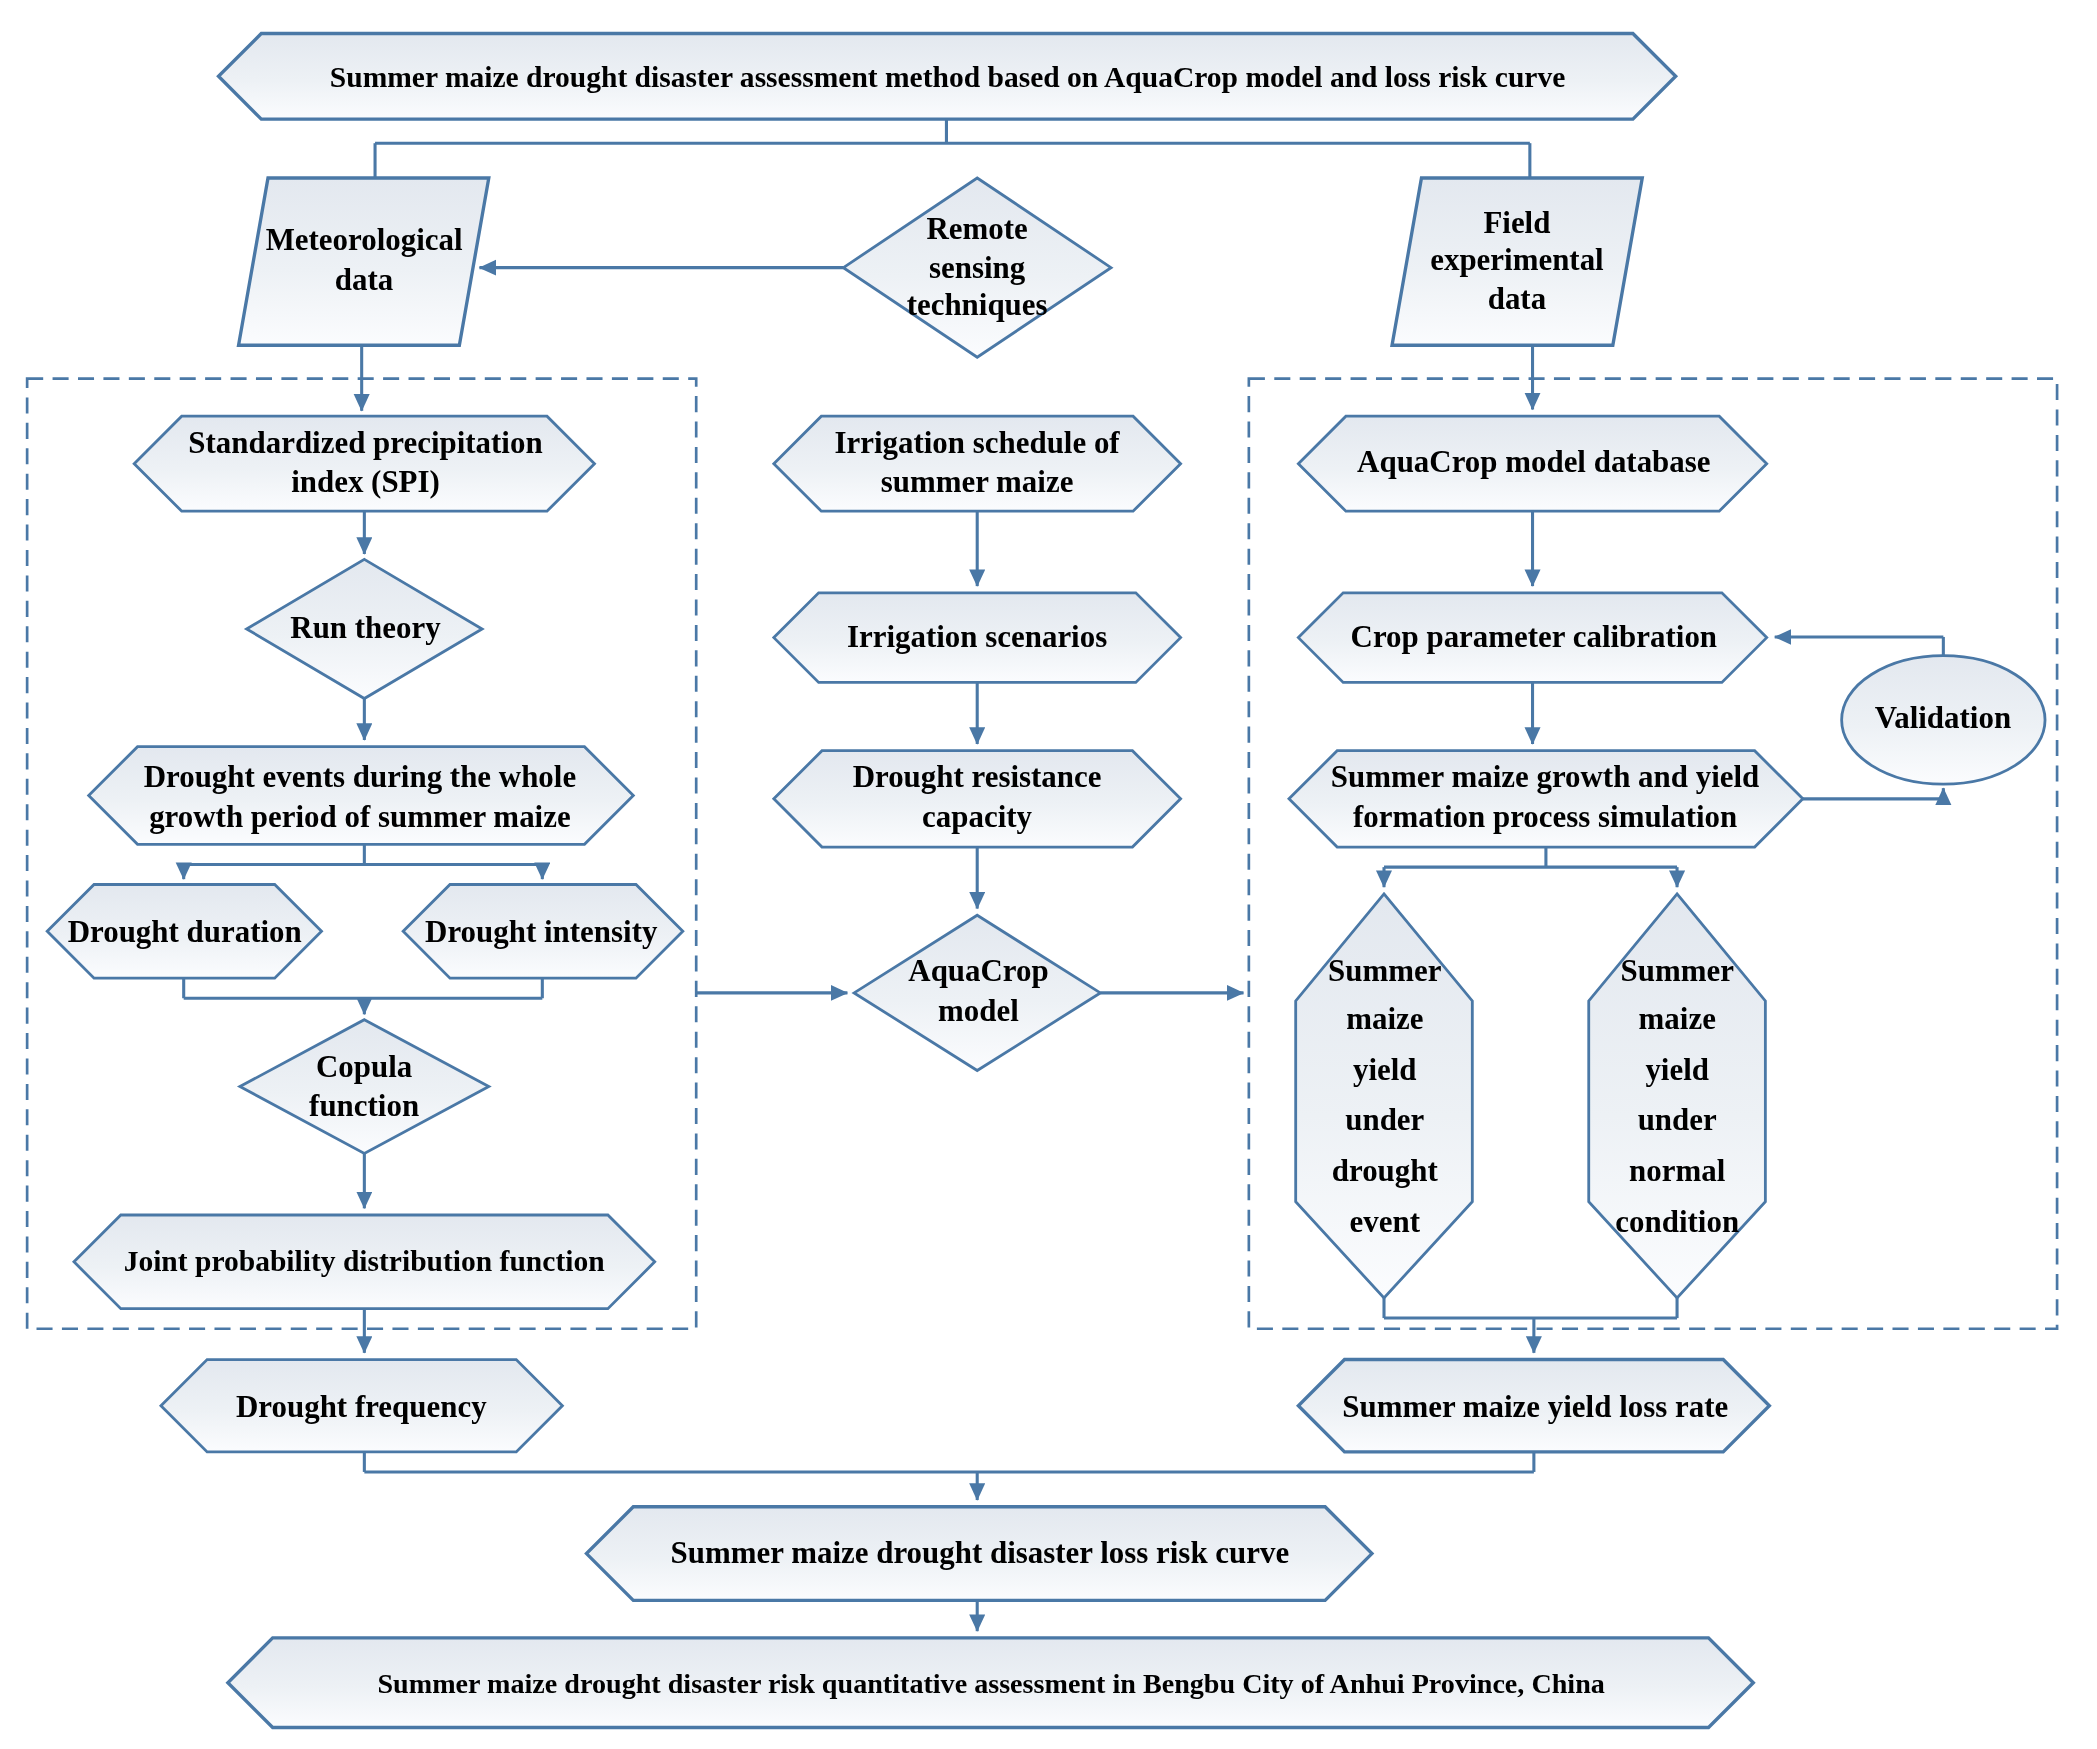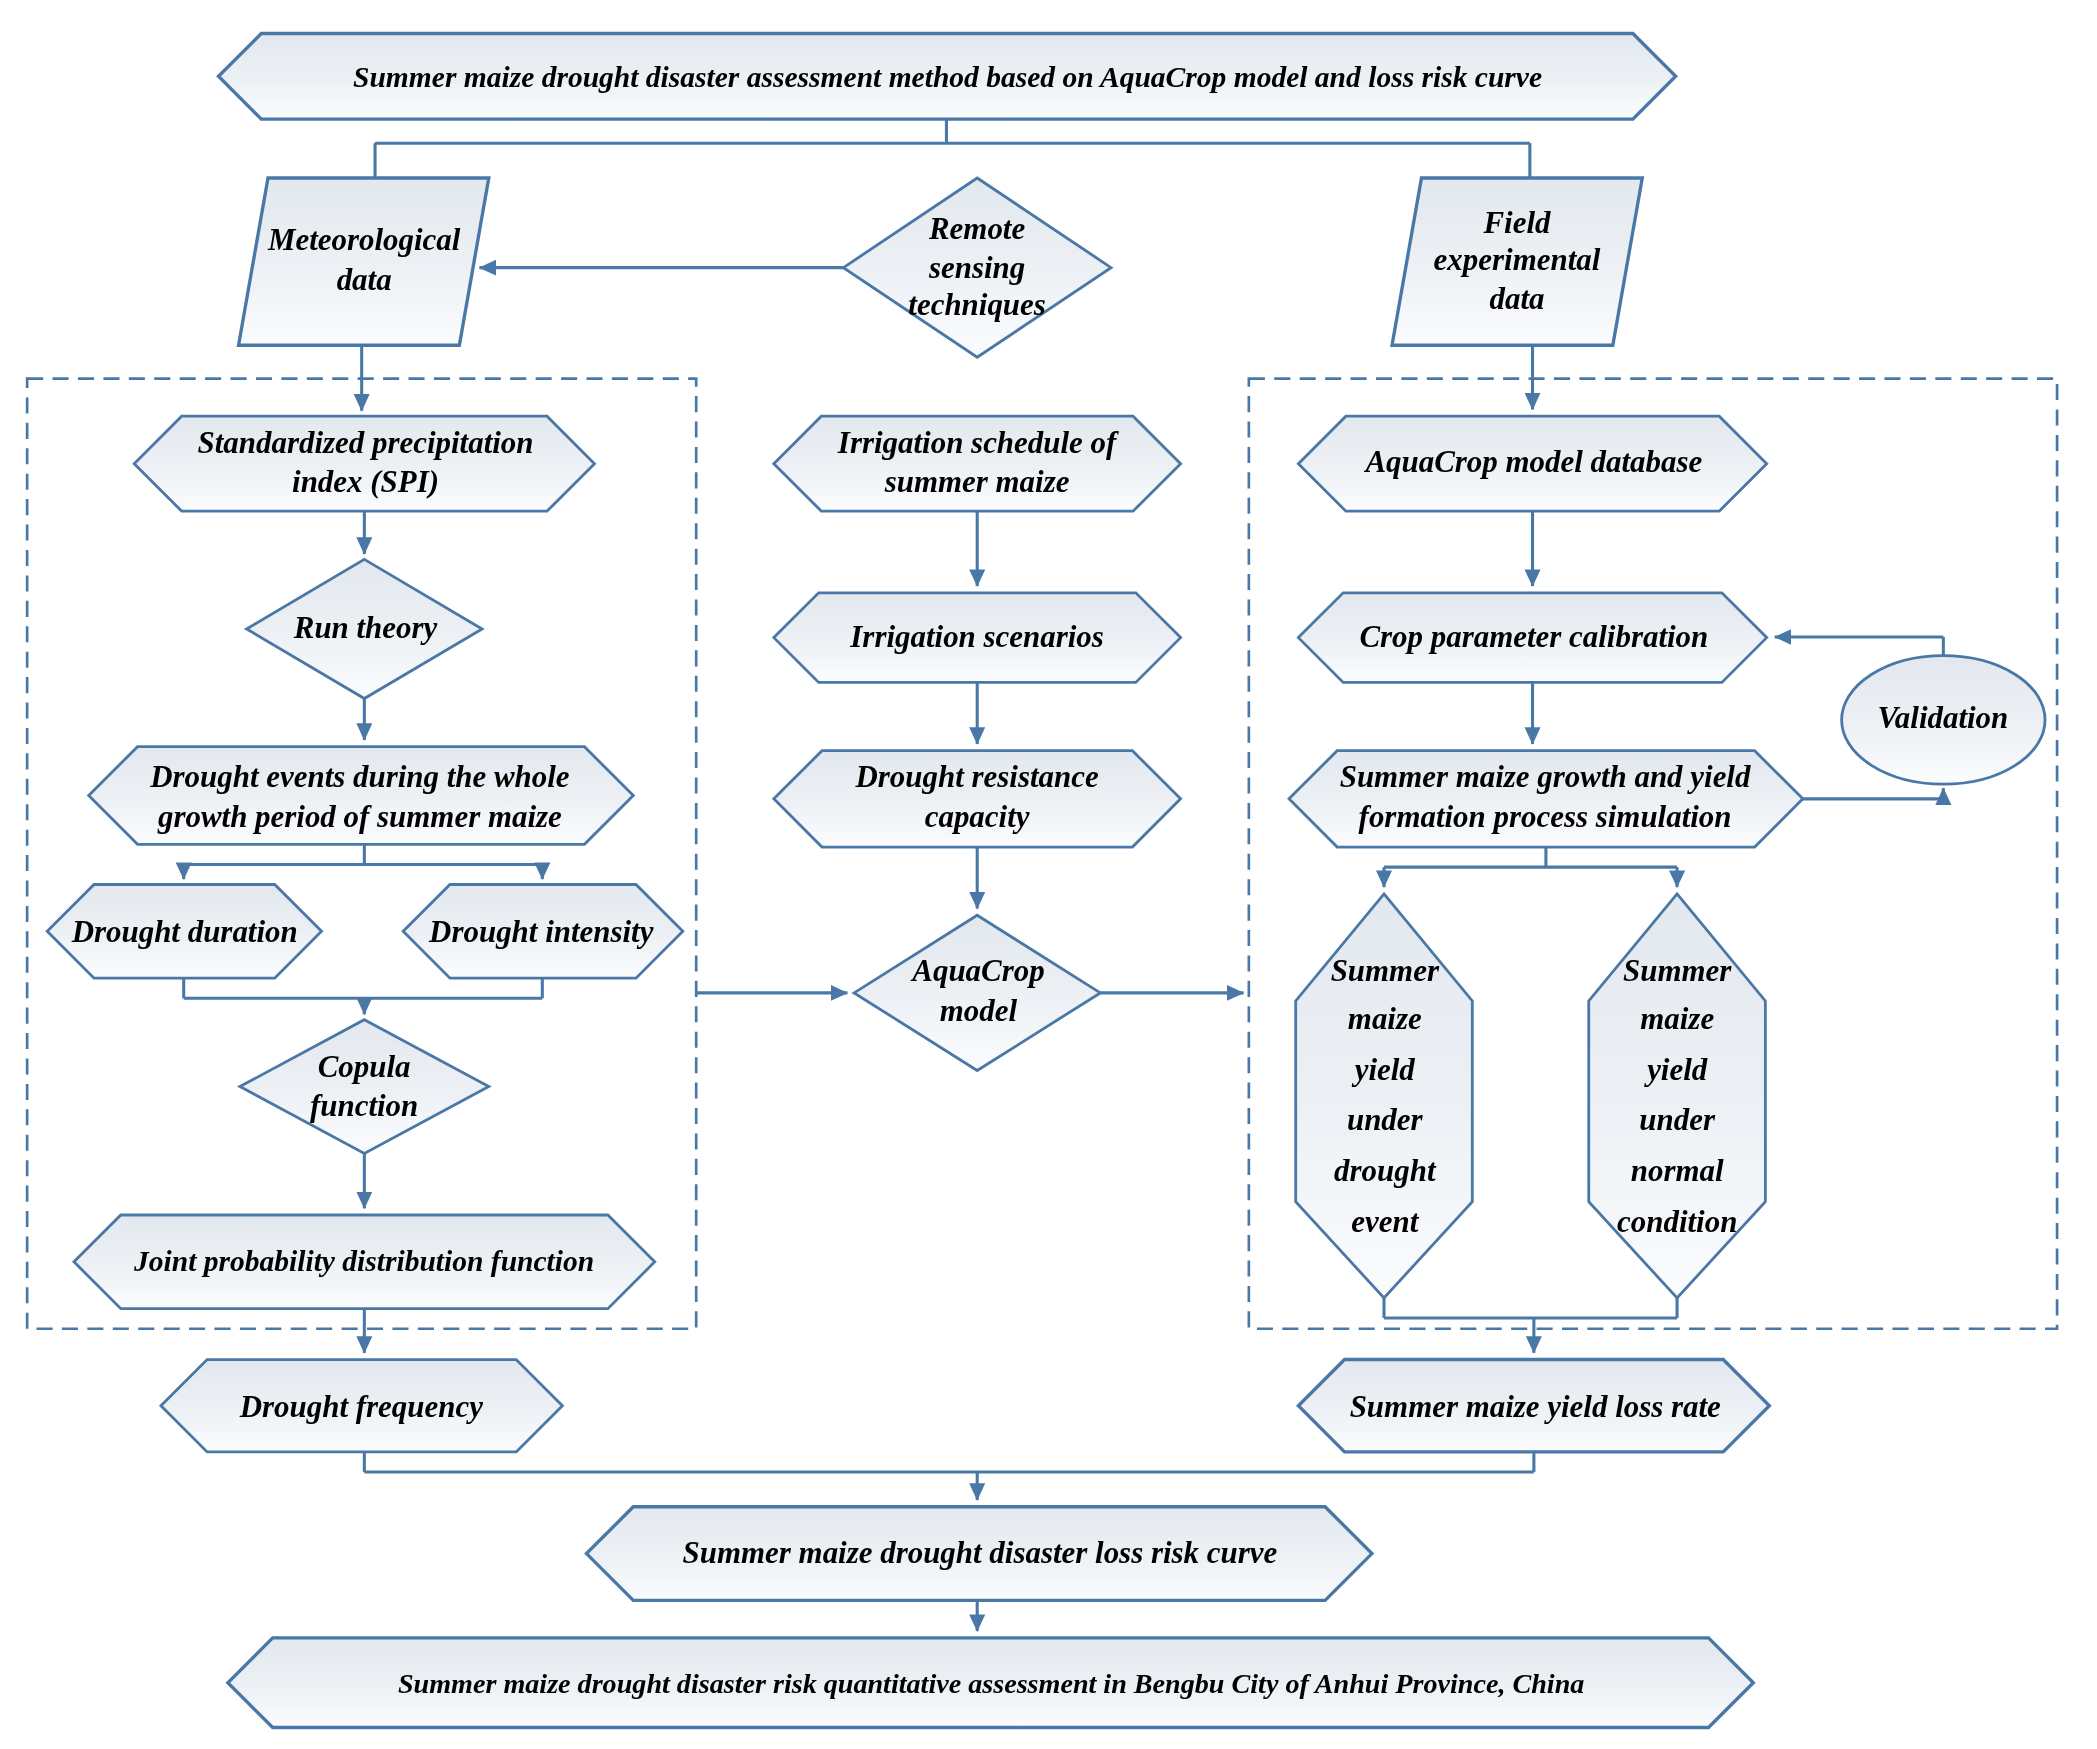--- a/index.html
+++ b/index.html
@@ -1,16 +1,16 @@
 <!DOCTYPE html>
 <html style="font-size:7.6px"><head>
 <meta charset="utf-8">
 <style>
   html,body{margin:0;padding:0;background:#ffffff;}
-  #viewport{width:2097px;height:1750px;position:relative;overflow:hidden;background:#ffffff;font-style:italic;}
+  #viewport{width:2097px;height:1750px;position:relative;overflow:hidden;background:#ffffff;}
   #stage{width:746px;height:622px;position:absolute;top:0;left:0;
          transform:scale(2.8118);transform-origin:top left;
          font-family:"Liberation Serif","DejaVu Serif",serif;}
   #flow-svg{position:absolute;top:0;left:0;}
   .node-label{position:absolute;display:flex;align-items:center;justify-content:center;
               text-align:center;font-weight:bold;color:#000000;font-size:11px;
               line-height:1.24;white-space:pre;pointer-events:none;}
   .fs22{font-size:10.5px;}
   .fs21{font-size:10px;}
   .tall{line-height:1.62;}

